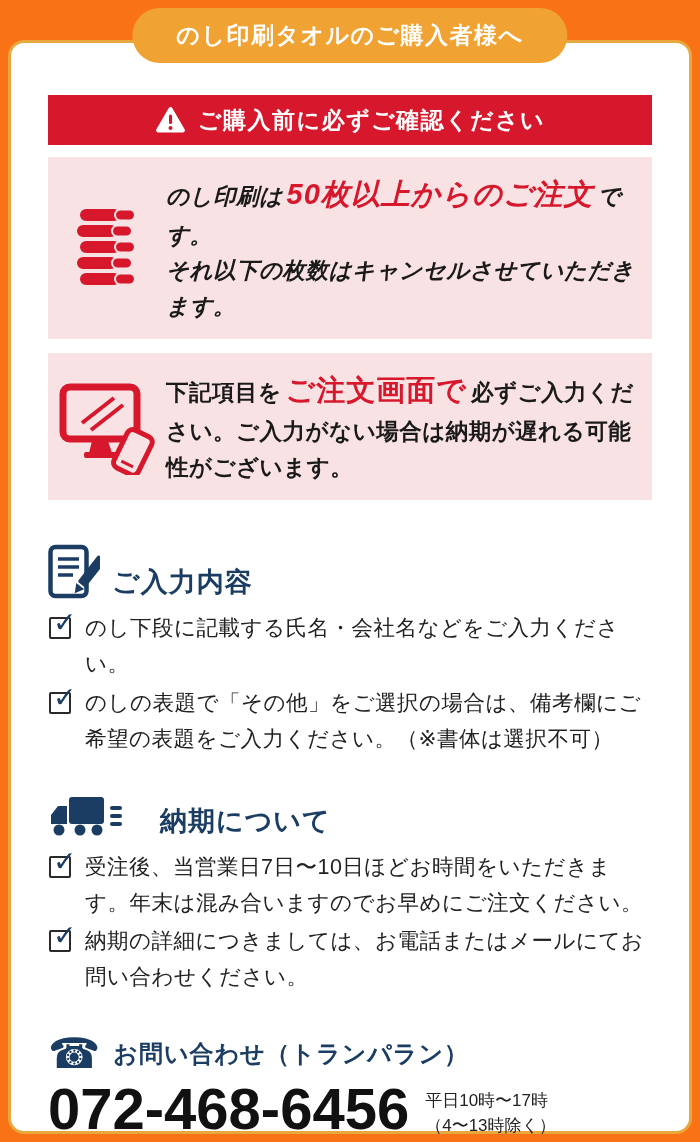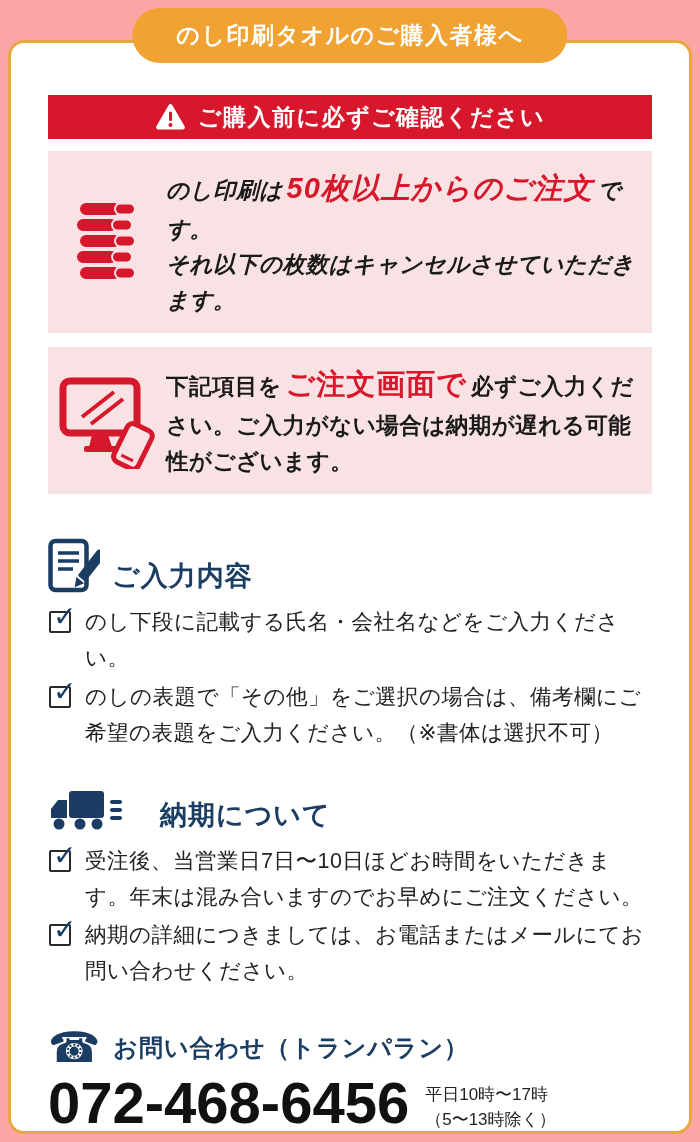--- a/index.html
+++ b/index.html
@@ -1,27 +1,27 @@
 <!DOCTYPE html>
 <html><head>
 <meta charset="utf-8">
 <style>
   * { margin:0; padding:0; box-sizing:border-box; }
   body { background:#fff; font-family:"Liberation Sans","DejaVu Sans",sans-serif; }
-  .page { position:relative; width:700px; height:1142px; background:#fca5a5; overflow:hidden; }
+  .page { position:relative; width:700px; height:1142px; background:#f97316; overflow:hidden; }
 
   .badge { position:absolute; top:8px; left:50%; transform:translateX(-50%);
     background:#f0a233; color:#fff; font-weight:bold; font-size:23px; letter-spacing:1.5px;
     padding:12px 44px; border-radius:30px; white-space:nowrap; z-index:2; }
 
   .card { position:absolute; top:40px; left:8px; width:684px; height:1094px;
     border:3px solid #e8a83e; border-radius:16px; background:#fff; }
   .content { padding:52px 37px 0 37px; }
 
-  .banner { height:44px; background:#d7182c; color:#fff; font-weight:bold; font-size:23px;
+  .banner { height:50px; background:#d7182c; color:#fff; font-weight:bold; font-size:23px;
     letter-spacing:1.5px; display:flex; align-items:center; justify-content:center; gap:12px; }
   .warn-svg { display:block; }
 
   .notice { background:#f9e2e3; display:flex; align-items:center; margin-top:12px; }
   .notice-icon { flex:0 0 118px; display:flex; justify-content:center; align-items:center; }
   .notice-text { flex:1; font-size:22.5px; font-weight:bold; color:#1a1a1a; line-height:1.58;
     padding:15px 8px 15px 0; letter-spacing:0.5px; }
   .notice-1 { min-height:100px;font-style:italic; }
   .notice-2 { min-height:142px; }
   .hl { color:#d7182c; font-size:29px; margin:0 4px; letter-spacing:1px; }
@@ -171,19 +171,19 @@
 
       <div class="contact-header">
         <span class="phone-glyph">☎</span>
         <span>お問い合わせ（トランパラン）</span>
       </div>
 
       <div class="phone-row">
         <span class="phone-number">072-468-6456</span>
         <span class="hours">
           <span>平日10時〜17時</span><br>
-          <span>（5〜13時除く）</span>
+          <span>（4〜13時除く）</span>
         </span>
       </div>
 
     </div>
   </div>
 </div>
 
 </body></html>

